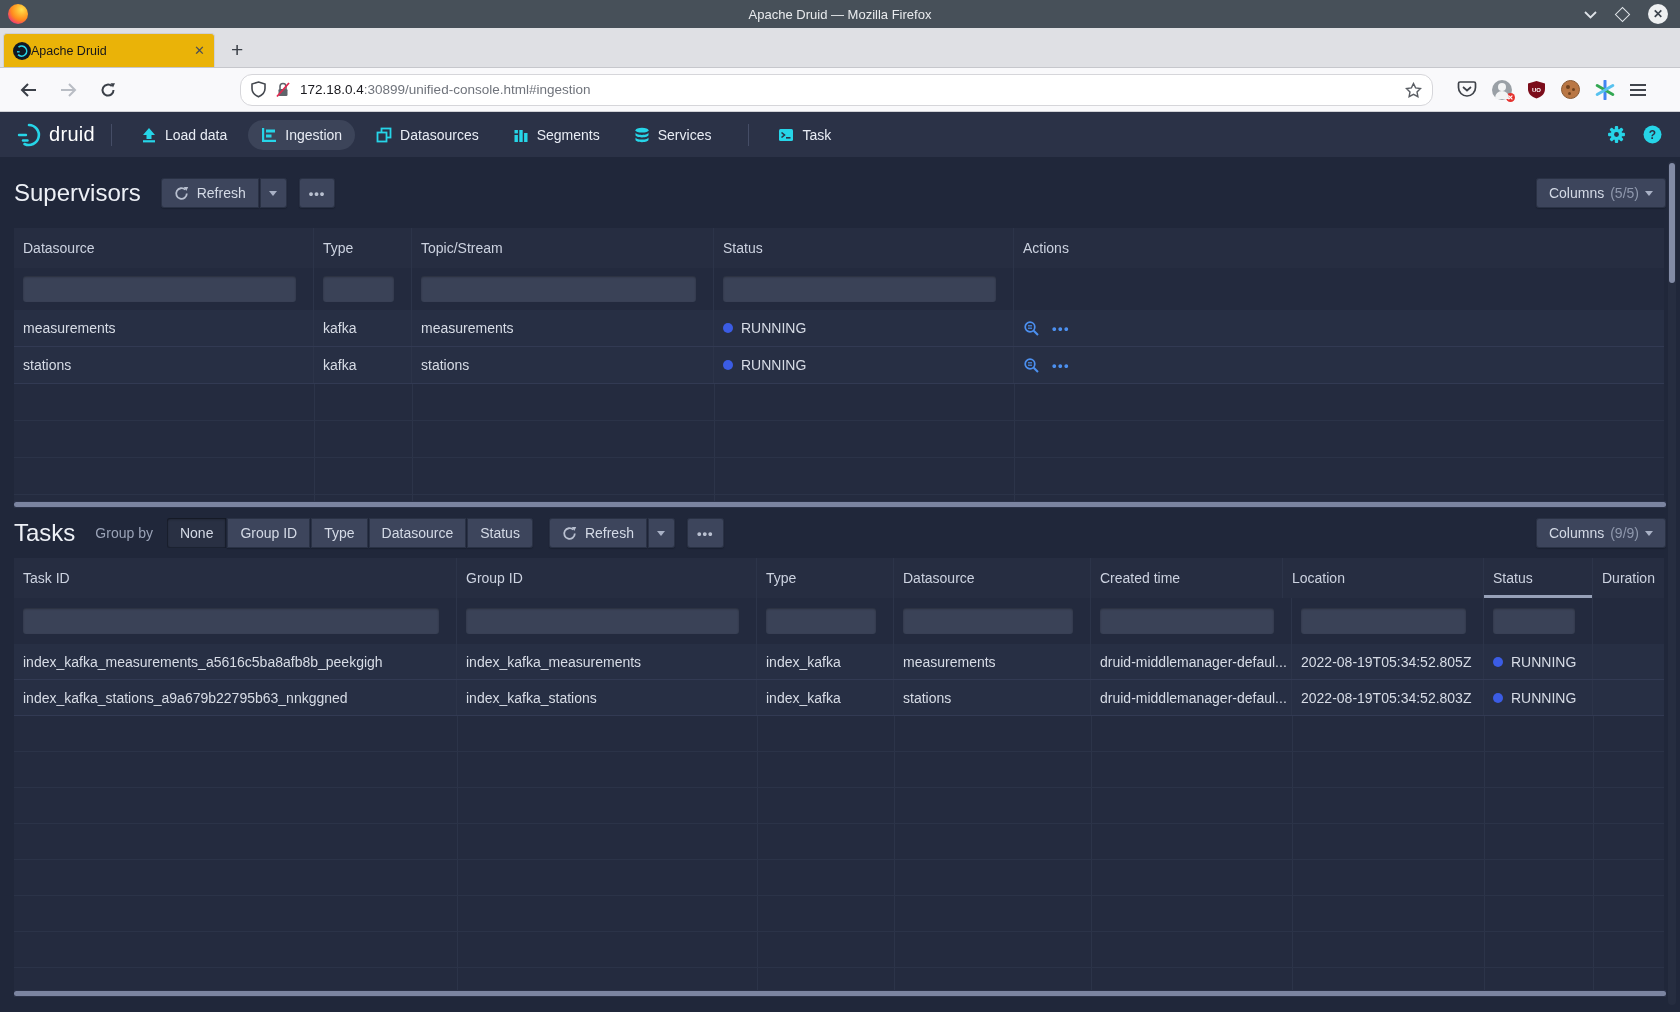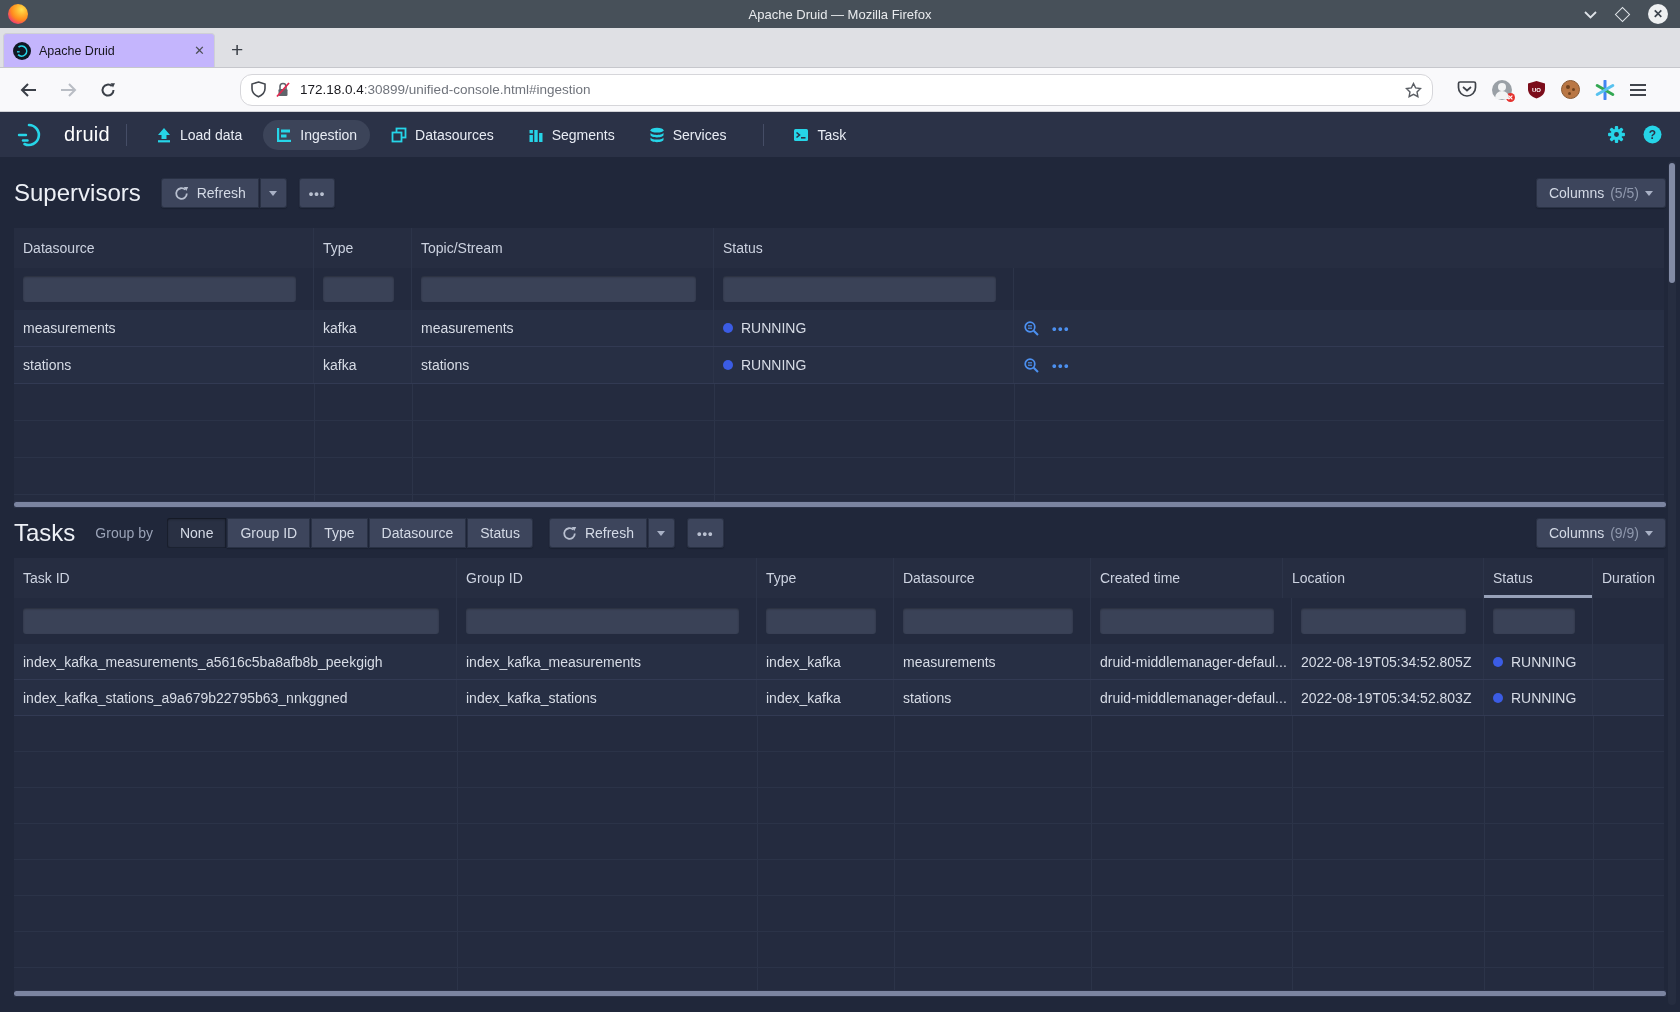--- a/index.html
+++ b/index.html
@@ -12,22 +12,22 @@
   .ff-logo { width:20px; height:20px; margin-left:8px; border-radius:50%;
     background: radial-gradient(circle at 68% 28%, #ffe14d 0%, #ffb32e 28%, #ff8a1e 52%, #f4426a 76%, #a8088c 100%); }
   .win-title { position:absolute; left:0; right:0; text-align:center; color:#e9ebee; font-size:13px; }
   .win-controls { margin-left:auto; display:flex; align-items:center; gap:20px; padding-right:12px; z-index:2; }
   .wc { display:flex; align-items:center; justify-content:center; }
   .wc-diamond { width:11px; height:11px; border:1.6px solid #dfe3e8; transform:rotate(45deg); }
   .wc-close { width:20px; height:20px; border-radius:50%; background:#eef0f2; color:#3c444e; font-size:12px; font-weight:bold; }
 
   
   .tabbar { height:40px; background:#dfe0e4; display:flex; align-items:flex-end; border-bottom:1px solid #c6c7cc; }
-  .tab { width:212px; height:34px; background:#c4b5fd; border:1px solid #cfd0d5; border-bottom:none;
-    border-radius:4px 4px 0 0; margin-left:3px; display:flex; align-items:center; padding:0 9px; gap:8px; }
+  .tab { width:212px; height:34px; background:#eab308; border:1px solid #cfd0d5; border-bottom:none;
+    border-radius:4px 4px 0 0; margin-left:3px; display:flex; align-items:center; padding:0 9px; }
   .tab-label { font-size:12.5px; color:#16161c; flex:1; white-space:nowrap; overflow:hidden; }
   .tab-close { color:#4c4f56; font-size:13px; }
   .newtab { font-size:21px; color:#3b4048; margin:0 0 7px 16px; line-height:1; }
 
   
   .toolbar { height:44px; background:#f9f9fb; display:flex; align-items:center; border-bottom:1px solid #d0d1d6; padding:0 10px; }
   .nav-btn { width:36px; height:32px; display:flex; align-items:center; justify-content:center; margin-right:4px; }
   .urlbar { width:1193px; height:32px; margin-left:110px; background:#ffffff; border:1px solid #d6d6da; border-radius:12px;
     display:flex; align-items:center; padding:0 10px; gap:9px; }
   .url-text { font-size:13.5px; flex:1; white-space:nowrap; overflow:hidden; }
@@ -39,21 +39,21 @@
   .prof:after { content:""; position:absolute; left:3px; top:11px; width:14px; height:8px; border-radius:7px 7px 0 0; background:#f3f4f5; }
   .prof .badge { position:absolute; right:-3px; bottom:-2px; width:9px; height:9px; border-radius:50%; background:#e5322e;
     color:#fff; font-size:7px; line-height:9px; text-align:center; font-weight:bold; }
   .cookie { width:19px; height:19px; border-radius:50%; background:#b97745; border:1px solid #8a5a33; position:relative; }
   .cookie i { position:absolute; border-radius:50%; background:#6f431f; }
   .hamb { display:flex; flex-direction:column; gap:3px; }
   .hamb i { width:16px; height:2px; background:#41454c; }
 
   
   .druidnav { height:45px; background:#2b3247; display:flex; align-items:center; padding:0 16px; color:#e8ecf4; }
-  .brand { display:flex; align-items:center; gap:16px; }
+  .brand { display:flex; align-items:center; gap:1px; }
   .brand-text { font-size:20px; color:#ffffff; letter-spacing:.3px; }
   .nav-div { width:1px; height:22px; background:#454d66; margin:0 16px; }
   .nav-item { display:flex; align-items:center; gap:8px; font-size:14px; padding:7px 13px; border-radius:16px; margin-right:8px; white-space:nowrap; }
   .nav-item.active { background:#3c4459; }
   .nav-right { margin-left:auto; display:flex; gap:17px; align-items:center; padding-right:2px; }
 
   
   .sec-toolbar { display:flex; align-items:center; margin:16px 14px 0 14px; height:40px; }
   .sec-toolbar.tasksbar { margin-top:9px; height:32px; }
   .page-title { font-size:24px; color:#edf0f6; font-weight:500; margin-right:20px; }
@@ -321,20 +321,21 @@
       <span class="caret-down"></span>
     </button>
   </div>
 
   <div class="tbl">
     <div class="trow thead">
       <div class="cell s0">Datasource</div>
       <div class="cell s1">Type</div>
       <div class="cell s2">Topic/Stream</div>
       <div class="cell s3">Status</div>
+      <div class="cell s4">Actions</div>
     </div>
     <div class="trow tfilter">
       <div class="cell s0">
           <span class="finput"></span>
         </div>
       <div class="cell s1">
           <span class="finput"></span>
         </div>
       <div class="cell s2">
           <span class="finput"></span>

